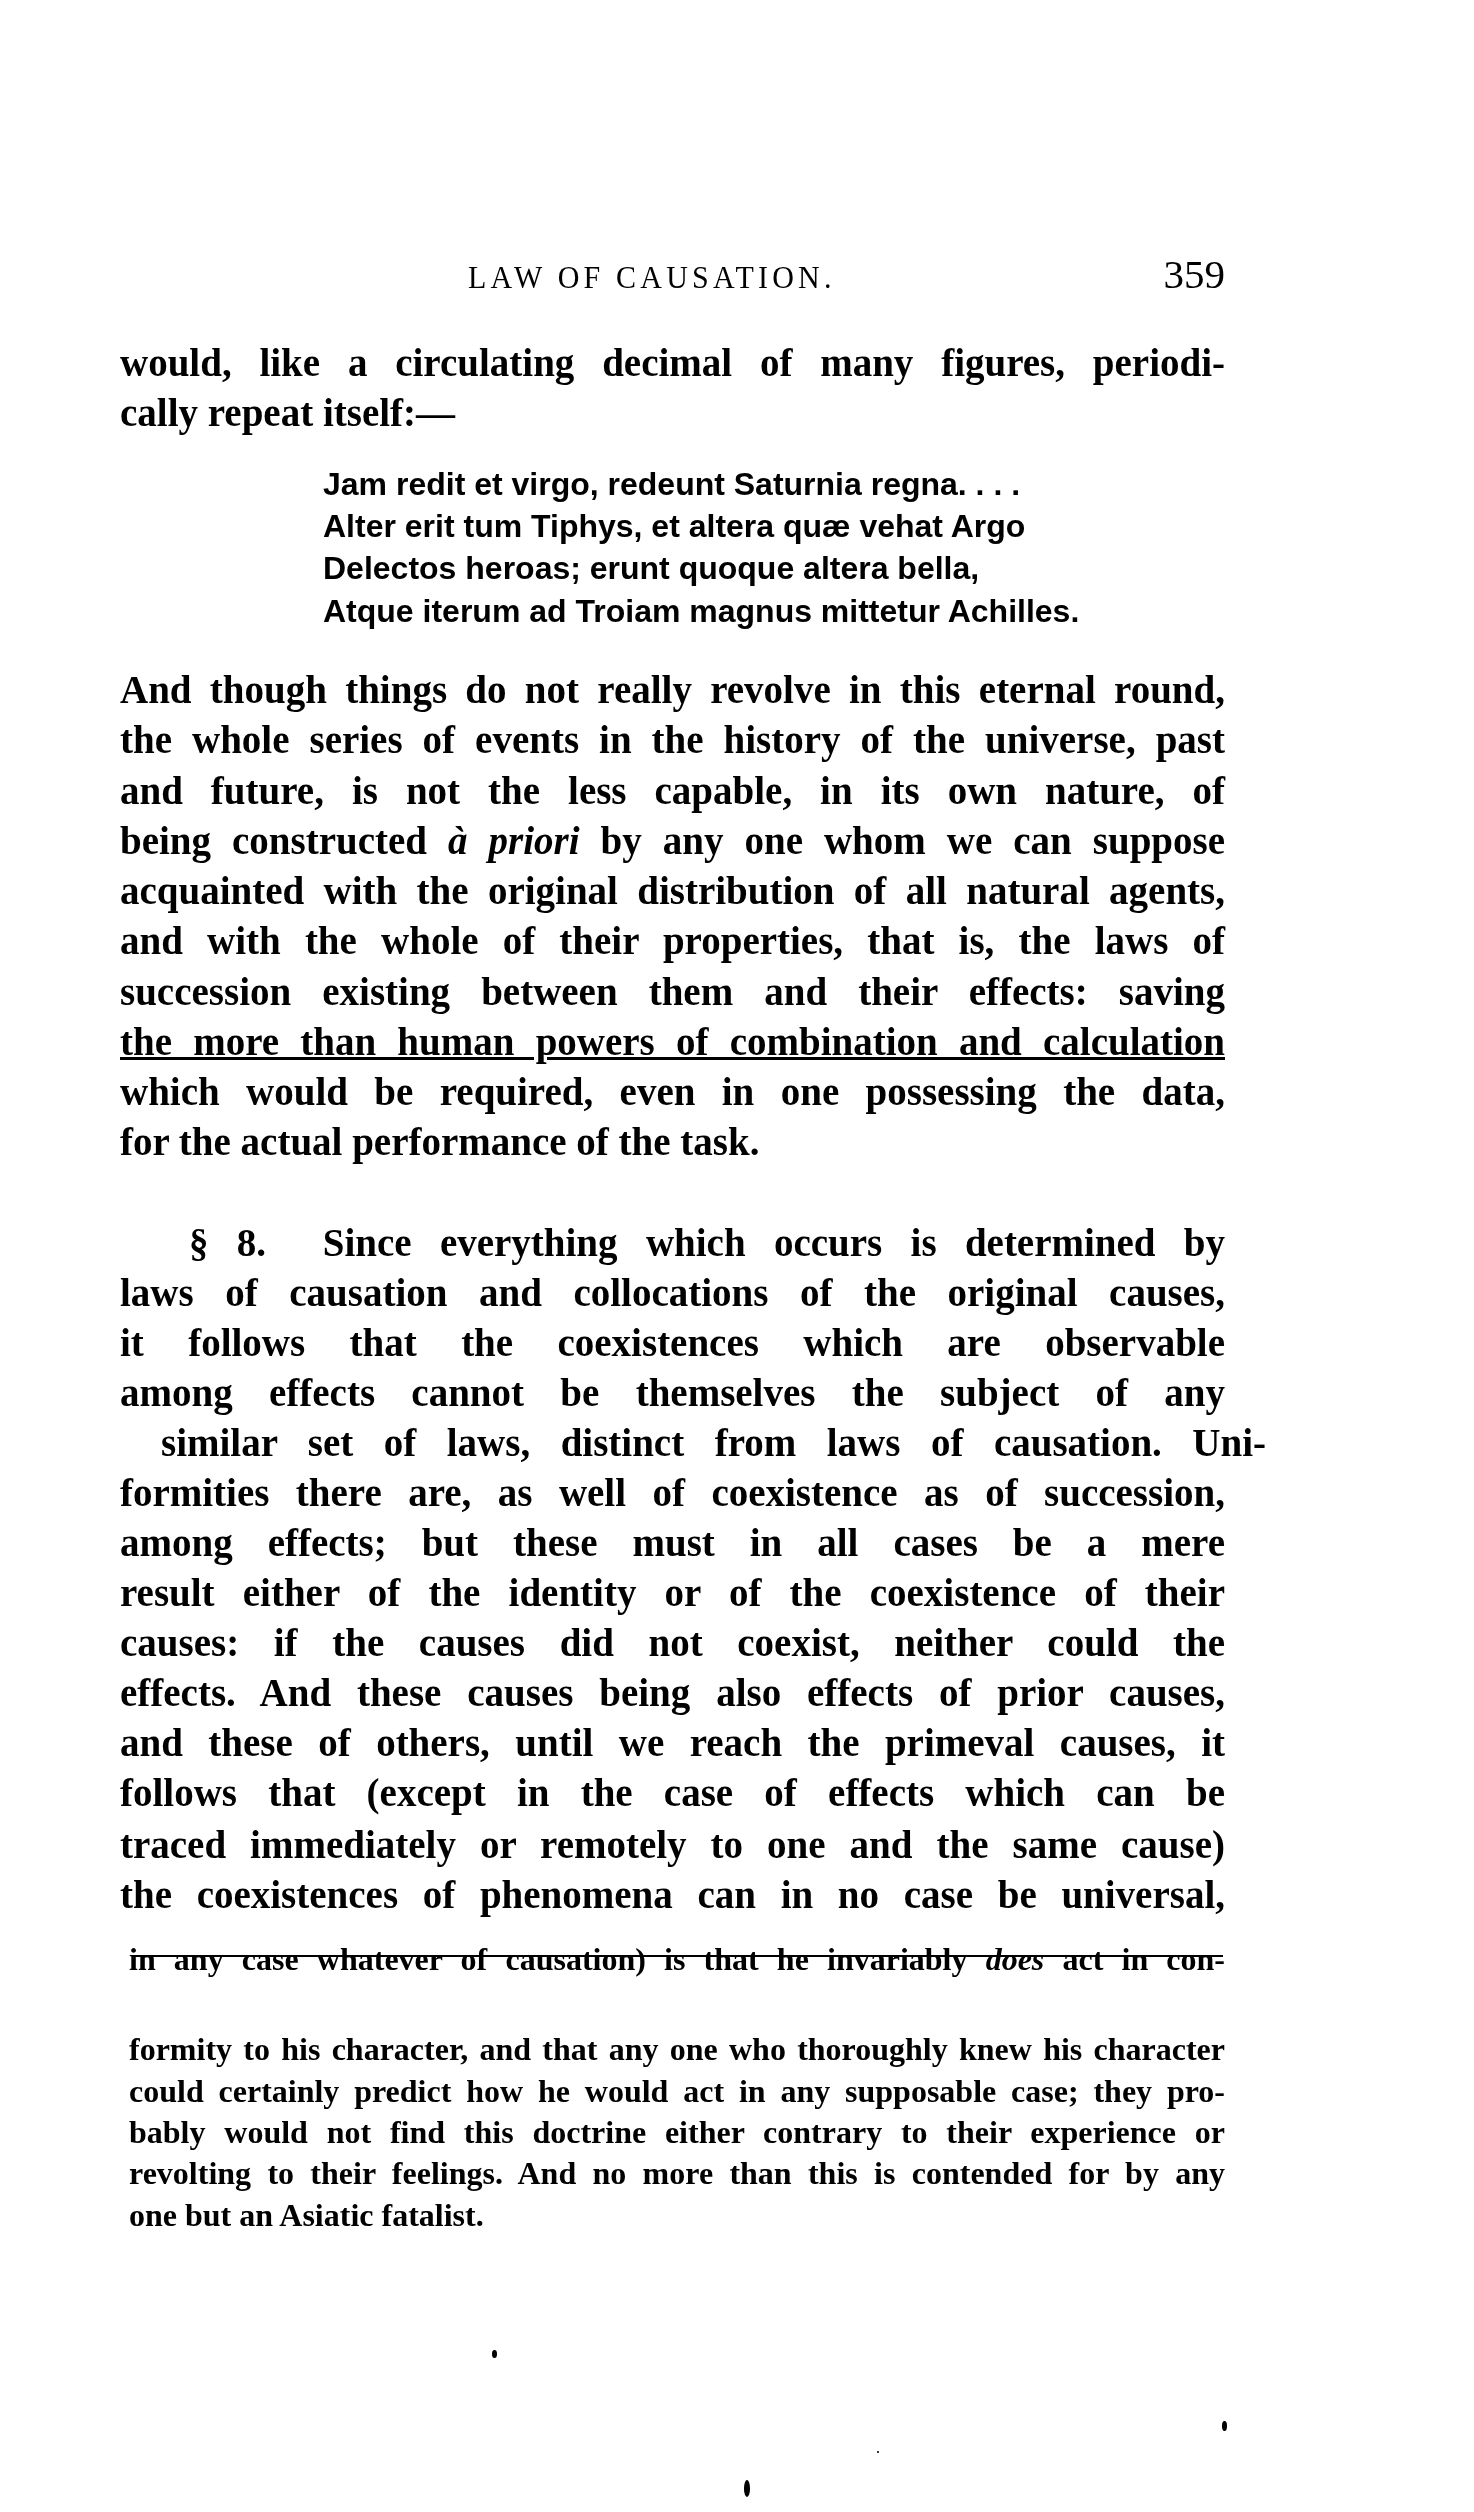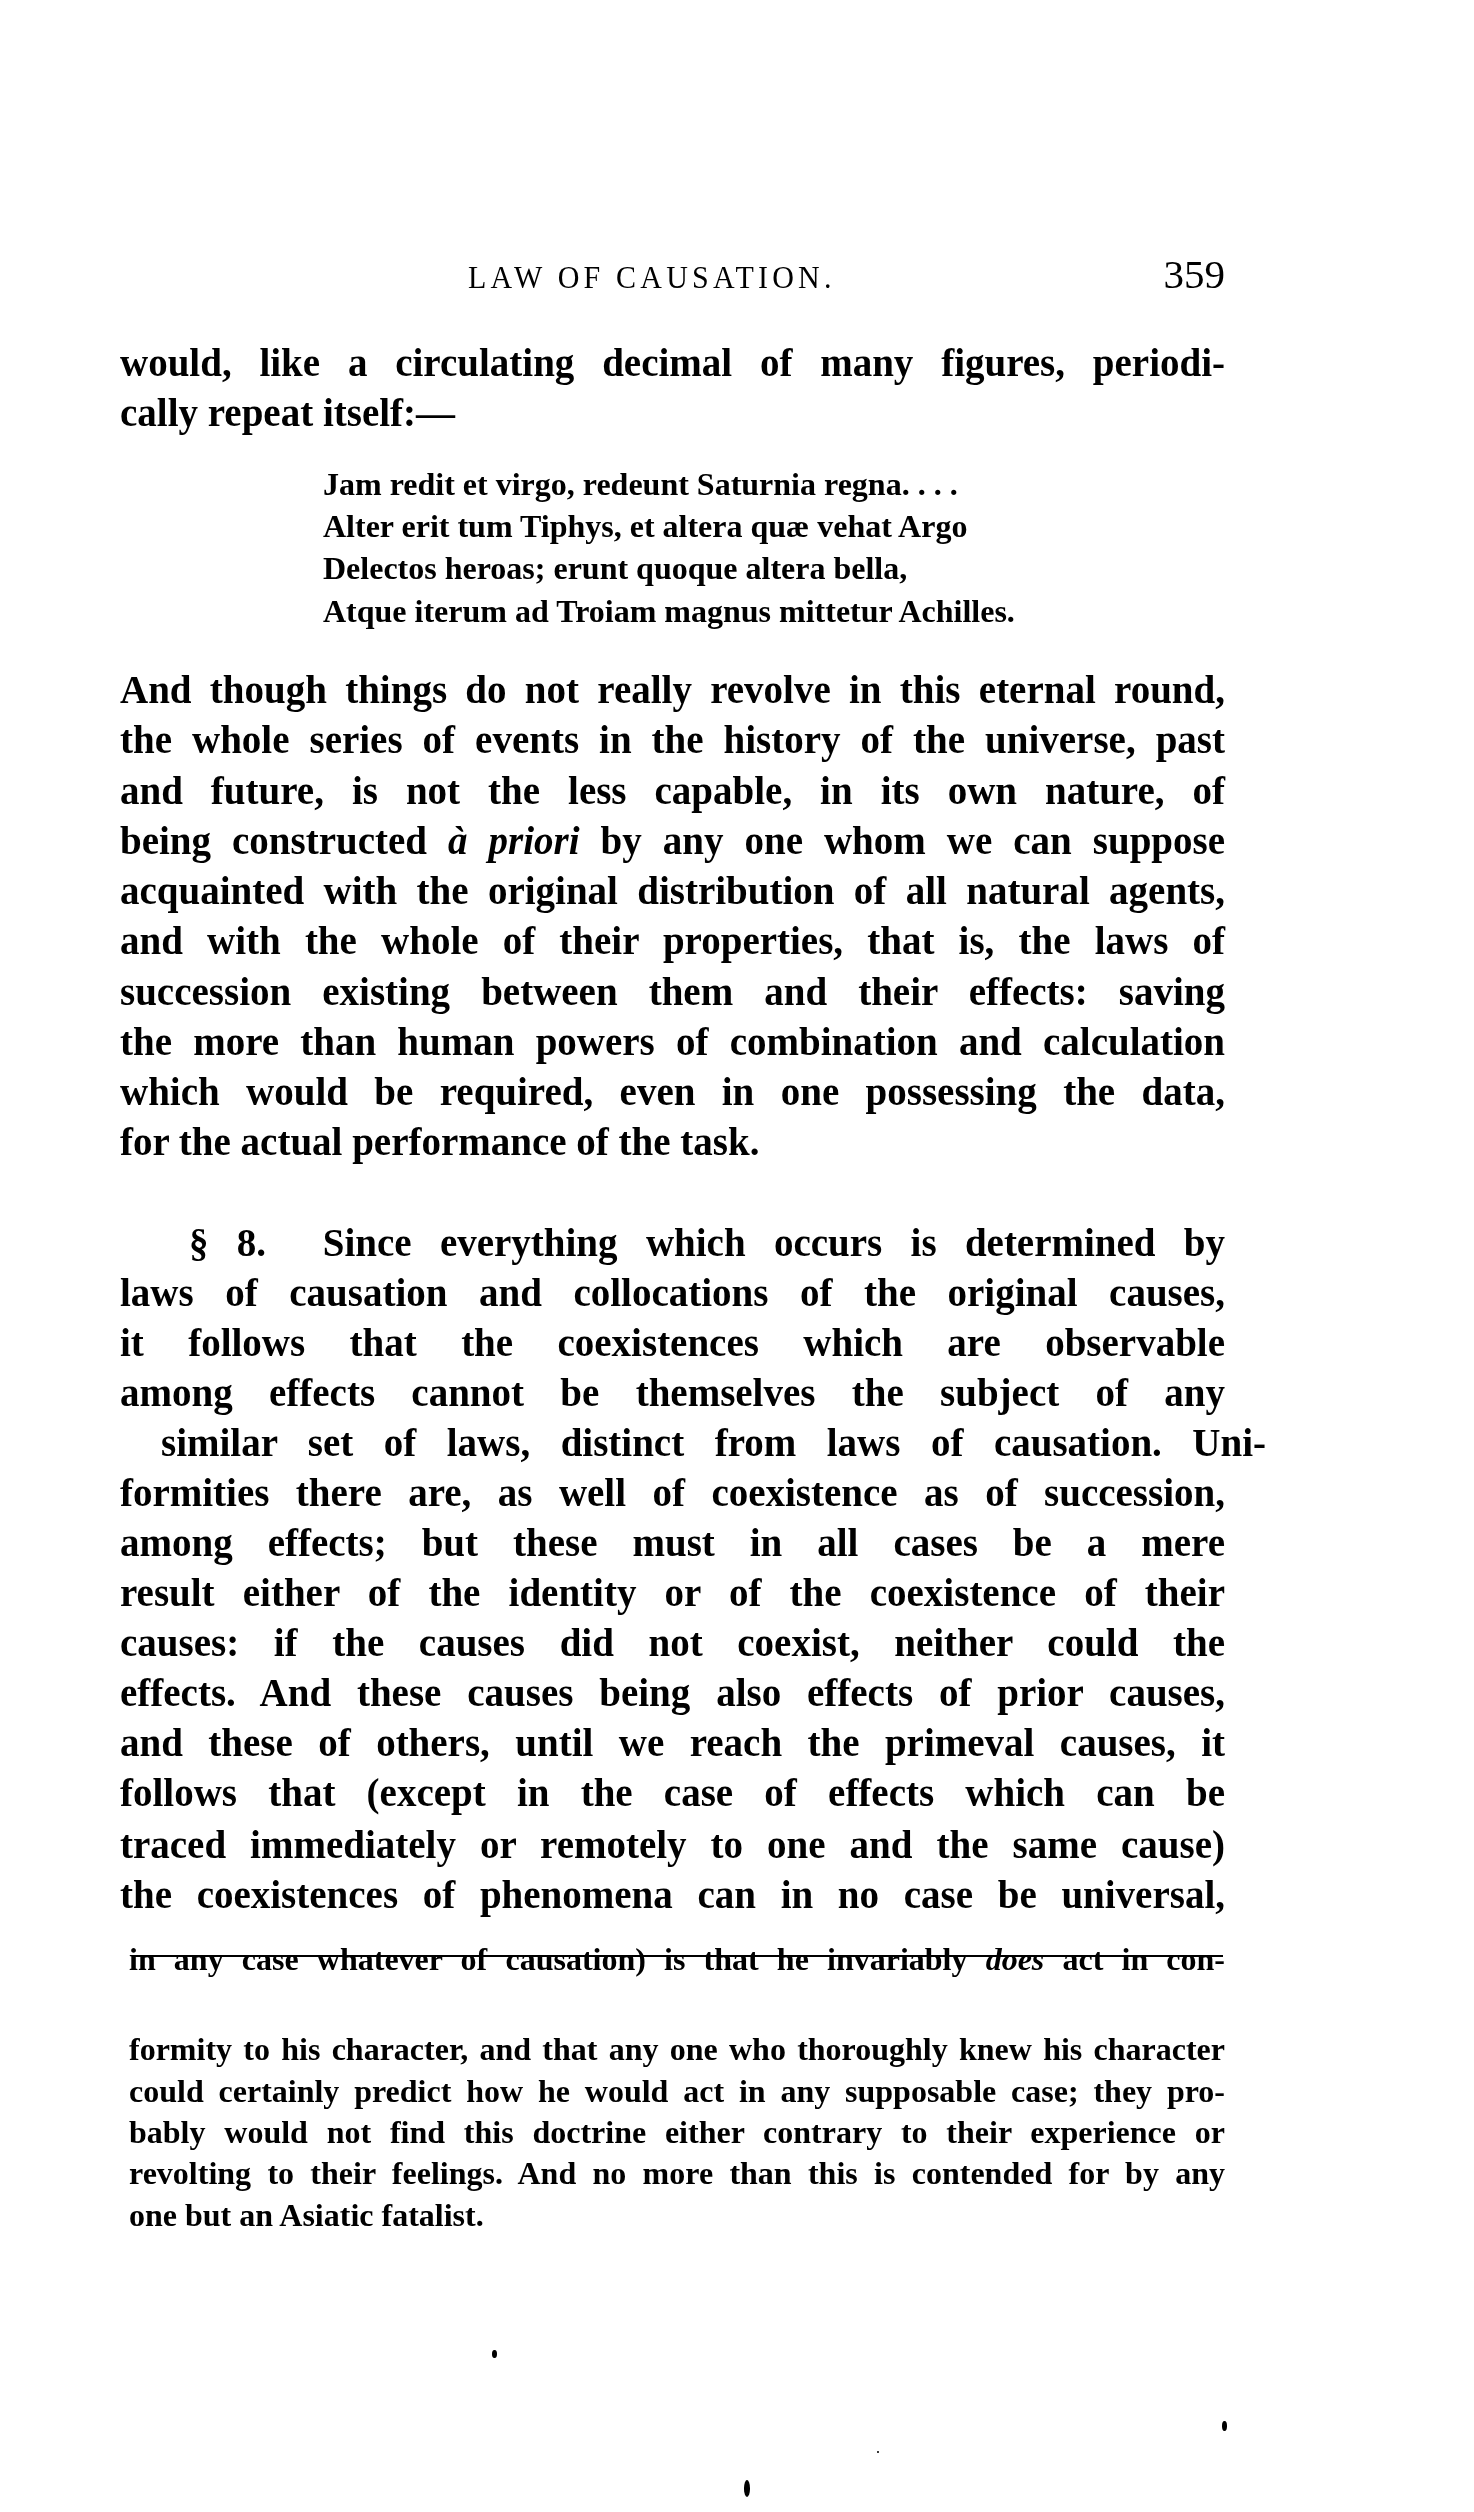--- a/index.html
+++ b/index.html
@@ -72,21 +72,21 @@
     .body-line.indent {
       left: 189px;
       width: 1036px;
     }
 
     
     .verse-line {
       position: absolute;
       left: 323px;
       height: 42px;
-      font-family: Liberation Serif, serif;
+      font-family: Liberation Sans, sans-serif;
       font-size: 32px;
       line-height: 42px;
       white-space: nowrap;
       font-weight: bold;
     }
 
     
     .footnote-rule {
       position: absolute;
       left: 134px;
@@ -141,21 +141,21 @@
   </div>
 
   <div>
     <div class="body-line" style="top:665px;">And though things do not really revolve in this eternal round,</div>
     <div class="body-line" style="top:715px;">the whole series of events in the history of the universe, past</div>
     <div class="body-line" style="top:766px;">and future, is not the less capable, in its own nature, of</div>
     <div class="body-line" style="top:816px;"><span>being constructed</span> <em>à priori</em> <span>by any one whom we can suppose</span></div>
     <div class="body-line" style="top:866px;">acquainted with the original distribution of all natural agents,</div>
     <div class="body-line" style="top:916px;">and with the whole of their properties, that is, the laws of</div>
     <div class="body-line" style="top:967px;">succession existing between them and their effects: saving</div>
-    <div class="body-line" style="top:1017px;">the more than human powers of combination and calculation</div>
+    <div class="body-line" style="top:1017px;text-decoration:underline;">the more than human powers of combination and calculation</div>
     <div class="body-line" style="top:1067px;">which would be required, even in one possessing the data,</div>
     <div class="body-line last" style="top:1117px;">for the actual performance of the task.</div>
   </div>
 
   <div>
     <div class="body-line indent" style="top:1218px;"><span>§ 8.</span>&nbsp;&nbsp;<span>Since everything which occurs is determined by</span></div>
     <div class="body-line" style="top:1268px;">laws of causation and collocations of the original causes,</div>
     <div class="body-line" style="top:1318px;">it follows that the coexistences which are observable</div>
     <div class="body-line" style="top:1368px;">among effects cannot be themselves the subject of any</div>
     <div class="body-line" style="top:1418px;margin-left:41px;">similar set of laws, distinct from laws of causation. Uni-</div>

